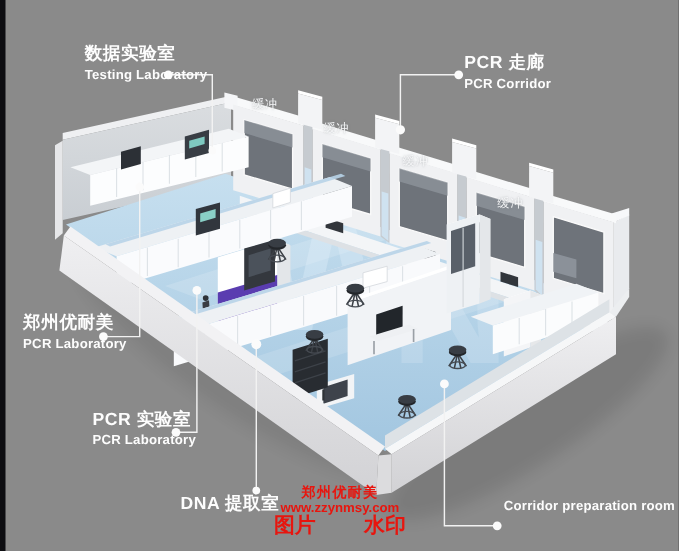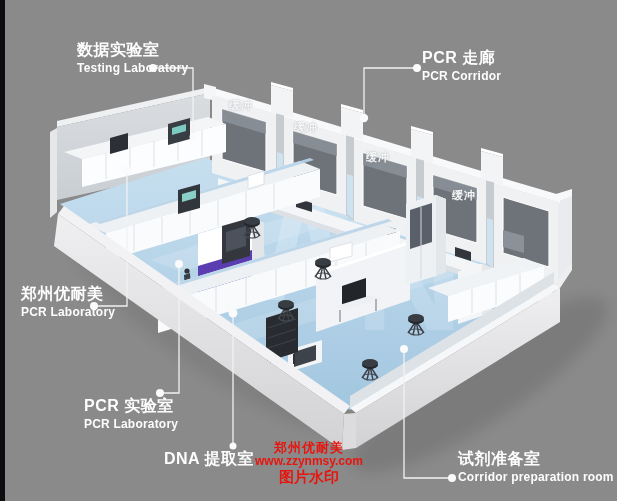--- a/index.html
+++ b/index.html
@@ -6,27 +6,27 @@
   .stage{
     position:relative;width:617px;height:501px;overflow:hidden;
     background:#8a8a8a;
     font-family:"Liberation Sans",sans-serif;
   }
   .left-strip{position:absolute;left:0;top:0;width:5px;height:501px;background:#0d0d11;z-index:30;}
   svg.scene{position:absolute;left:0;top:0;z-index:1;}
   .lab-label{position:absolute;z-index:10;color:#fdfdfd;line-height:1.05;white-space:nowrap;}
   .lab-label .zh{display:block;font-size:16px;font-weight:bold;letter-spacing:0.5px;}
   .lab-label .en{display:block;font-size:12px;font-weight:600;margin-top:3px;letter-spacing:0.2px;}
-  .buffer-tag{position:absolute;z-index:10;color:#f6f7f8;font-size:11px;font-weight:bold;letter-spacing:1px;
-    text-shadow:0 0 2px rgba(120,125,130,.6);margin-top:11px;}
+  .buffer-tag{position:absolute;z-index:10;color:#f6f7f8;font-size:11px;font-weight:normal;letter-spacing:1px;
+    text-shadow:0 0 2px rgba(120,125,130,.6);}
   .watermark{position:absolute;left:249px;top:441px;width:120px;z-index:20;color:#e8150e;
     font-weight:bold;text-align:center;line-height:1.06;}
   .watermark .wm-line1{display:block;font-size:13px;letter-spacing:1px;font-family:Liberation Serif, serif;}
   .watermark .wm-line2{display:block;font-size:12px;letter-spacing:0px;}
-  .watermark .wm-line3{display:flex;justify-content:center;font-size:15px;margin-top:2px;}
+  .watermark .wm-line3{display:flex;justify-content:space-between;font-size:19px;margin-top:2px;}
 </style>
 </head>
 <body>
 
 <div class="stage">
   <div class="left-strip"></div>
 
   <svg class="scene" width="617" height="501" viewBox="0 0 617 501">
     <defs>
       <linearGradient id="floorGrad" x1="0" y1="160" x2="0" y2="410" gradientUnits="userSpaceOnUse">
@@ -292,31 +292,30 @@
   <div class="lab-label" style="left:77px;top:42px;">
     <span class="zh">数据实验室</span>
     <span class="en">Testing Laboratory</span>
   </div>
 
   <div class="lab-label" style="left:21px;top:286px;">
     <span class="zh">郑州优耐美</span>
     <span class="en">PCR Laboratory</span>
   </div>
 
-  <div class="lab-label" style="left:84px;top:374px;margin-top:24px;">
+  <div class="lab-label" style="left:84px;top:374px;">
     <span class="zh">PCR 实验室</span>
     <span class="en">PCR Laboratory</span>
   </div>
 
   <div class="lab-label" style="left:164px;top:451px;">
     <span class="zh">DNA 提取室</span>
   </div>
 
   <div class="lab-label" style="left:458px;top:451px;">
-    <span class="zh">试剂准备室</span>
     <span class="en">Corridor preparation room</span>
   </div>
 
   <span class="buffer-tag" style="left:229px;top:87px;">缓冲</span>
   <span class="buffer-tag" style="left:294px;top:109px;">缓冲</span>
   <span class="buffer-tag" style="left:366px;top:139px;">缓冲</span>
   <span class="buffer-tag" style="left:452px;top:177px;">缓冲</span>
 
   <div class="watermark">
     <span class="wm-line1">郑州优耐美</span>

